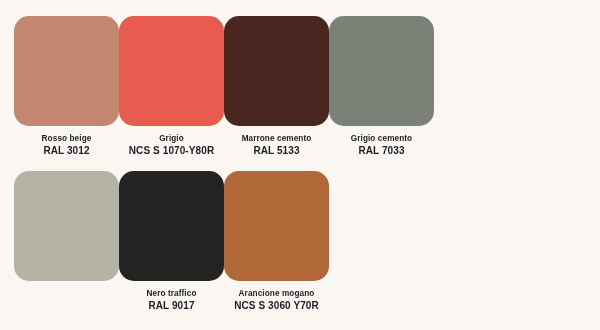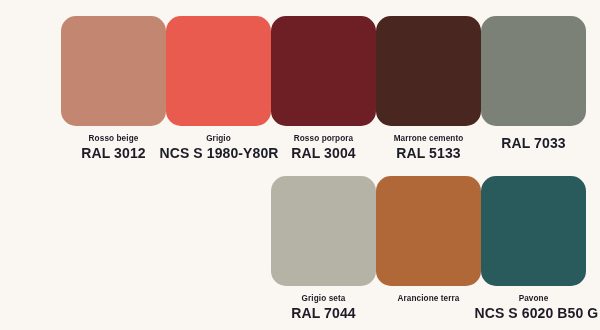--- a/index.html
+++ b/index.html
@@ -18,21 +18,21 @@
     height: 330px;
     box-sizing: border-box;
     padding: 16px 14px 6px 14px;
     display: flex;
     flex-direction: column;
     justify-content: flex-start;
   }
   .row {
     display: flex;
     flex-direction: row;
-    justify-content: flex-end;
+    justify-content: flex-start;
     align-items: flex-start;
     width: 572px;
     margin: 0 auto;
   }
   .row-top { margin-bottom: 14px; }
   .swatch-cell {
     width: 105px;
     display: flex;
     flex-direction: column;
     align-items: center;
@@ -52,21 +52,21 @@
   .color-name {
     display: block;
     font-size: 8.2px;
     font-weight: bold;
     color: #1c1c26;
     letter-spacing: 0.1px;
     white-space: nowrap;
   }
   .color-code {
     display: block;
-    font-size: 14px;
+    font-size: 10px;
     font-weight: bold;
     color: #1c1c26;
     letter-spacing: 0.1px;
     white-space: nowrap;
     margin-top: 1px;
   }
 </style>
 </head>
 <body style="background-color: rgb(250, 247, 243);">
 
@@ -77,61 +77,52 @@
       <span class="chip" style="background-color: rgb(194, 134, 113);"></span>
       <span class="caption">
         <span class="color-name">Rosso beige</span>
         <span class="color-code">RAL 3012</span>
       </span>
     </div>
     <div class="swatch-cell">
       <span class="chip" style="background-color: rgb(233, 90, 79);"></span>
       <span class="caption">
         <span class="color-name">Grigio</span>
-        <span class="color-code">NCS S 1980-Y80R</span>
-      </span>
-    </div>
-    <div class="swatch-cell">
-      <span class="chip" style="background-color: rgb(110, 31, 37);"></span>
-      <span class="caption">
-        <span class="color-name">Rosso porpora</span>
-        <span class="color-code">RAL 3004</span>
+        <span class="color-code">NCS S 1070-Y80R</span>
       </span>
     </div>
     <div class="swatch-cell">
       <span class="chip" style="background-color: rgb(74, 38, 32);"></span>
       <span class="caption">
         <span class="color-name">Marrone cemento</span>
         <span class="color-code">RAL 5133</span>
       </span>
     </div>
     <div class="swatch-cell">
       <span class="chip" style="background-color: rgb(124, 129, 119);"></span>
       <span class="caption">
+        <span class="color-name">Grigio cemento</span>
         <span class="color-code">RAL 7033</span>
       </span>
     </div>
   </div>
 
   <div class="row row-bottom">
     <div class="swatch-cell">
       <span class="chip" style="background-color: rgb(181, 178, 166);"></span>
+    </div>
+    <div class="swatch-cell">
+      <span class="chip" style="background-color: rgb(35, 35, 35);"></span>
       <span class="caption">
-        <span class="color-name">Grigio seta</span>
-        <span class="color-code">RAL 7044</span>
+        <span class="color-name">Nero traffico</span>
+        <span class="color-code">RAL 9017</span>
       </span>
     </div>
     <div class="swatch-cell">
       <span class="chip" style="background-color: rgb(176, 104, 56);"></span>
       <span class="caption">
-        <span class="color-name">Arancione terra</span>
-      </span>
-    </div>
-    <div class="swatch-cell">
-      <span class="chip" style="background-color: rgb(42, 91, 92);"></span>
-      <span class="caption">
-        <span class="color-name">Pavone</span>
-        <span class="color-code">NCS S 6020 B50 G</span>
+        <span class="color-name">Arancione mogano</span>
+        <span class="color-code">NCS S 3060 Y70R</span>
       </span>
     </div>
   </div>
 
 </div>
 
 </body></html>

